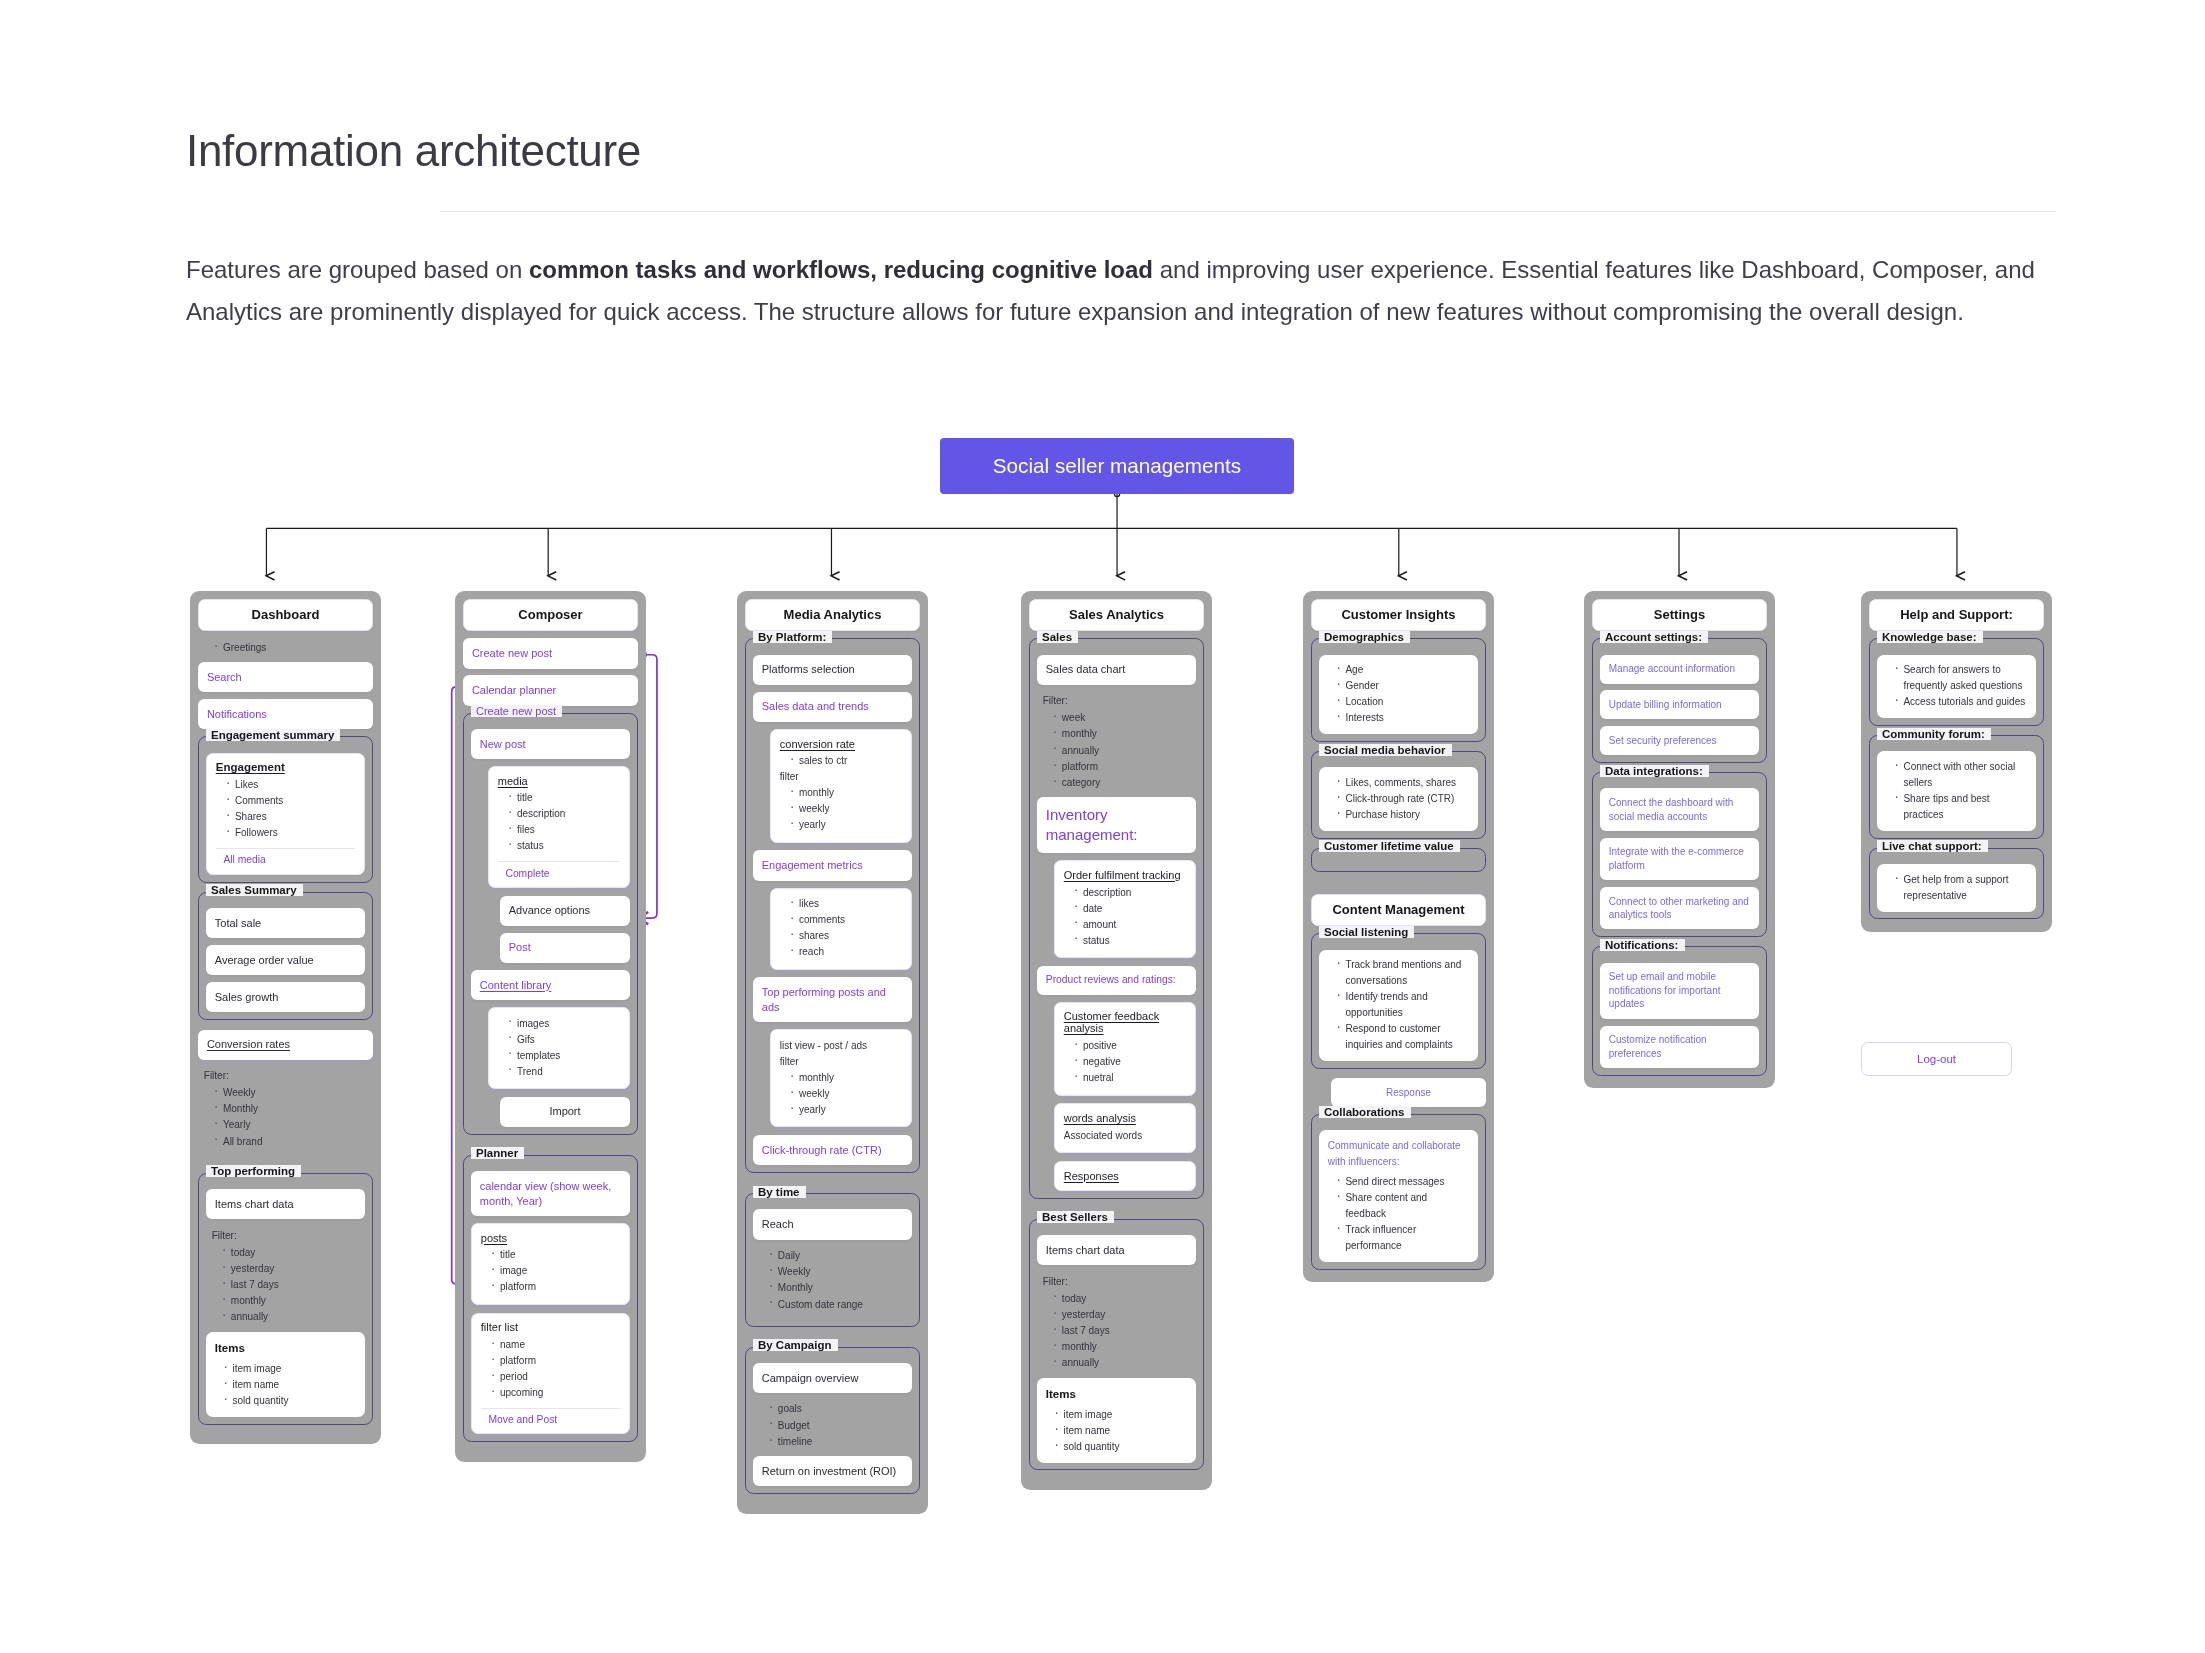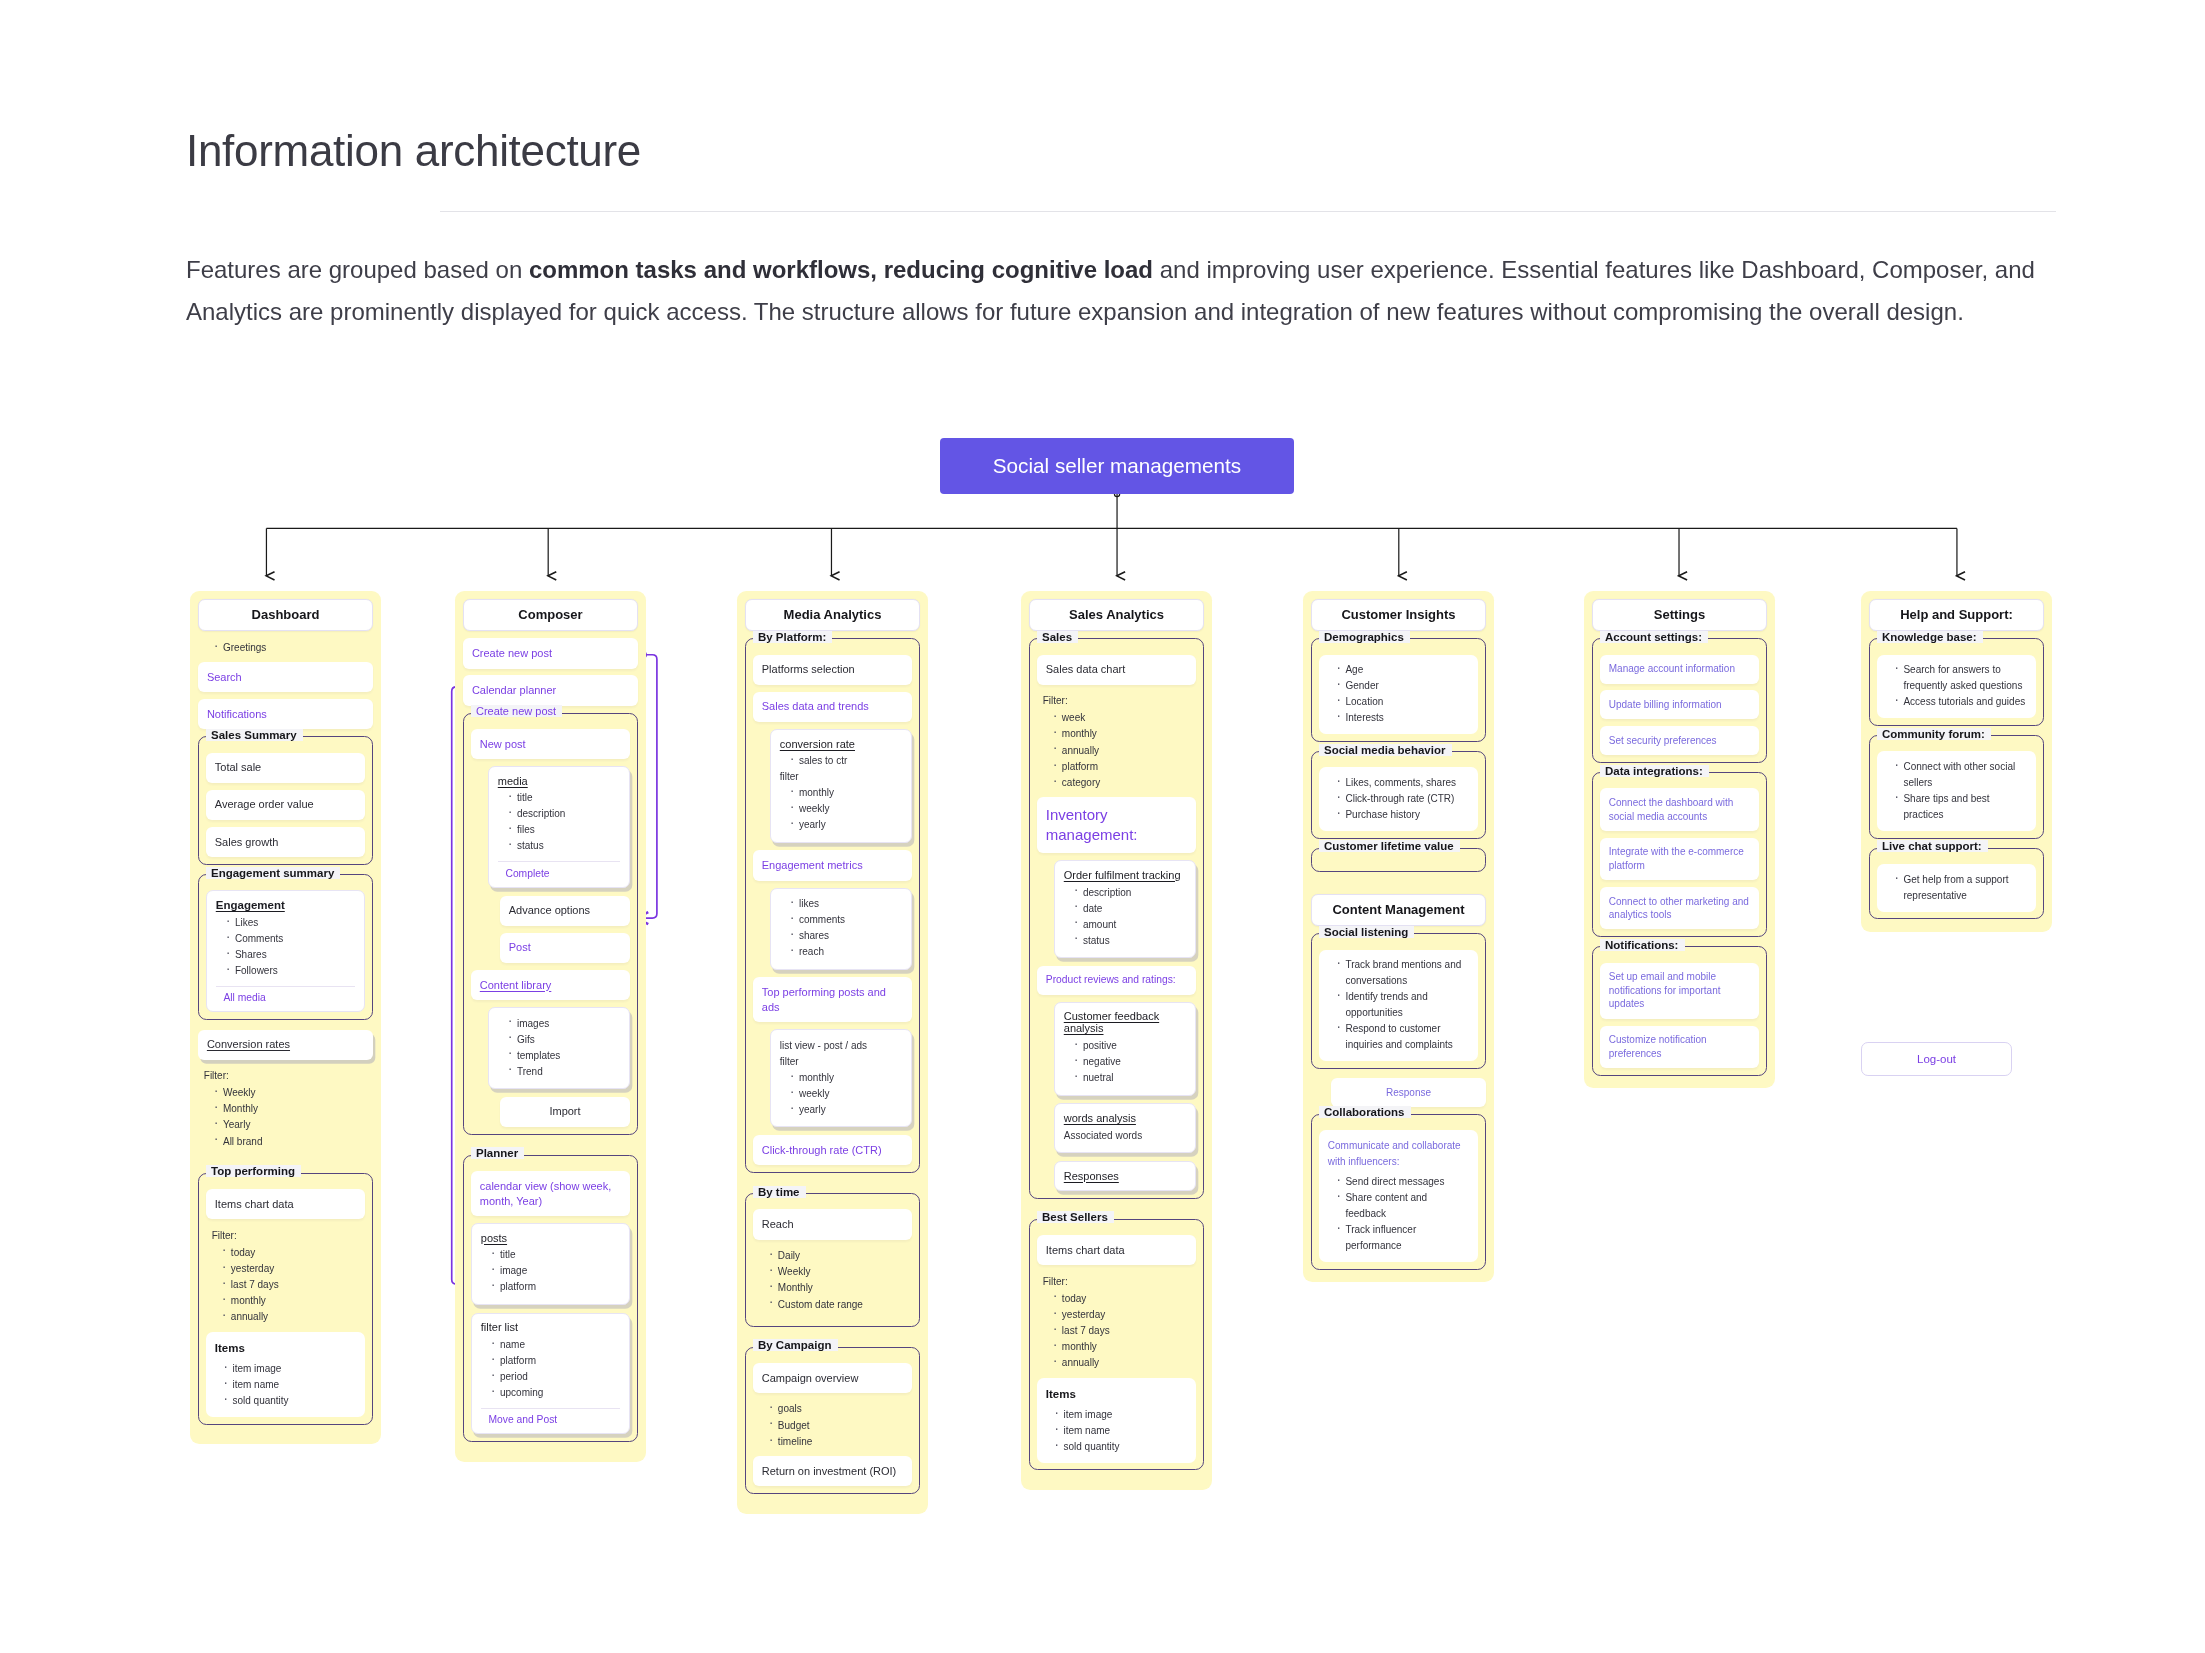--- a/index.html
+++ b/index.html
@@ -36,21 +36,21 @@
     color: #ffffff; font-size: 20.7px; font-weight: 400;
   }
 
   
   .connectors { position: absolute; left: 0; top: 0; width: 2205px; height: 1654px; pointer-events: none; }
 
   
   .col {
     position: absolute;
     width: 191px;
-    background: #fef9c3;
+    background: #a3a3a3;
     border-radius: 9.2px;
     padding: 7.7px 7.7px 10.7px 7.7px;
   }
 
   .col-head {
     background: #ffffff;
     border: 0.8px solid #e4e1f3;
     border-radius: 6.9px;
     height: 32px;
     display: flex; align-items: center; justify-content: center;
@@ -225,39 +225,39 @@
     <div class="loose">
       <ul>
           <li>Greetings</li>
         </ul>
     </div>
 
     <div class="pill accent">Search</div>
     <div class="pill accent">Notifications</div>
 
     <div class="group">
+      <span class="gtitle">Engagement summary</span>
+      <div class="card" style="box-shadow:none;margin-bottom:0">
+        <span class="ctitle bold">Engagement</span>
+        <ul>
+          <li>Likes</li>
+          <li>Comments</li>
+          <li>Shares</li>
+          <li>Followers</li>
+        </ul>
+        <div class="divider"></div>
+        <div class="act">All media</div>
+      </div>
+    </div>
+
+    <div class="group">
       <span class="gtitle">Sales Summary</span>
       <div class="pill">Total sale</div>
       <div class="pill">Average order value</div>
       <div class="pill" style="margin-bottom:0">Sales growth</div>
-    </div>
-
-    <div class="group">
-      <span class="gtitle">Engagement summary</span>
-      <div class="card" style="box-shadow:none;margin-bottom:0">
-        <span class="ctitle bold">Engagement</span>
-        <ul>
-          <li>Likes</li>
-          <li>Comments</li>
-          <li>Shares</li>
-          <li>Followers</li>
-        </ul>
-        <div class="divider"></div>
-        <div class="act">All media</div>
-      </div>
     </div>
 
     <div class="pill u shadow-strong">Conversion rates</div>
 
     <div class="loose">
       <span class="lbl">Filter:</span>
       <ul>
         <li>Weekly</li>
         <li>Monthly</li>
         <li>Yearly</li>

